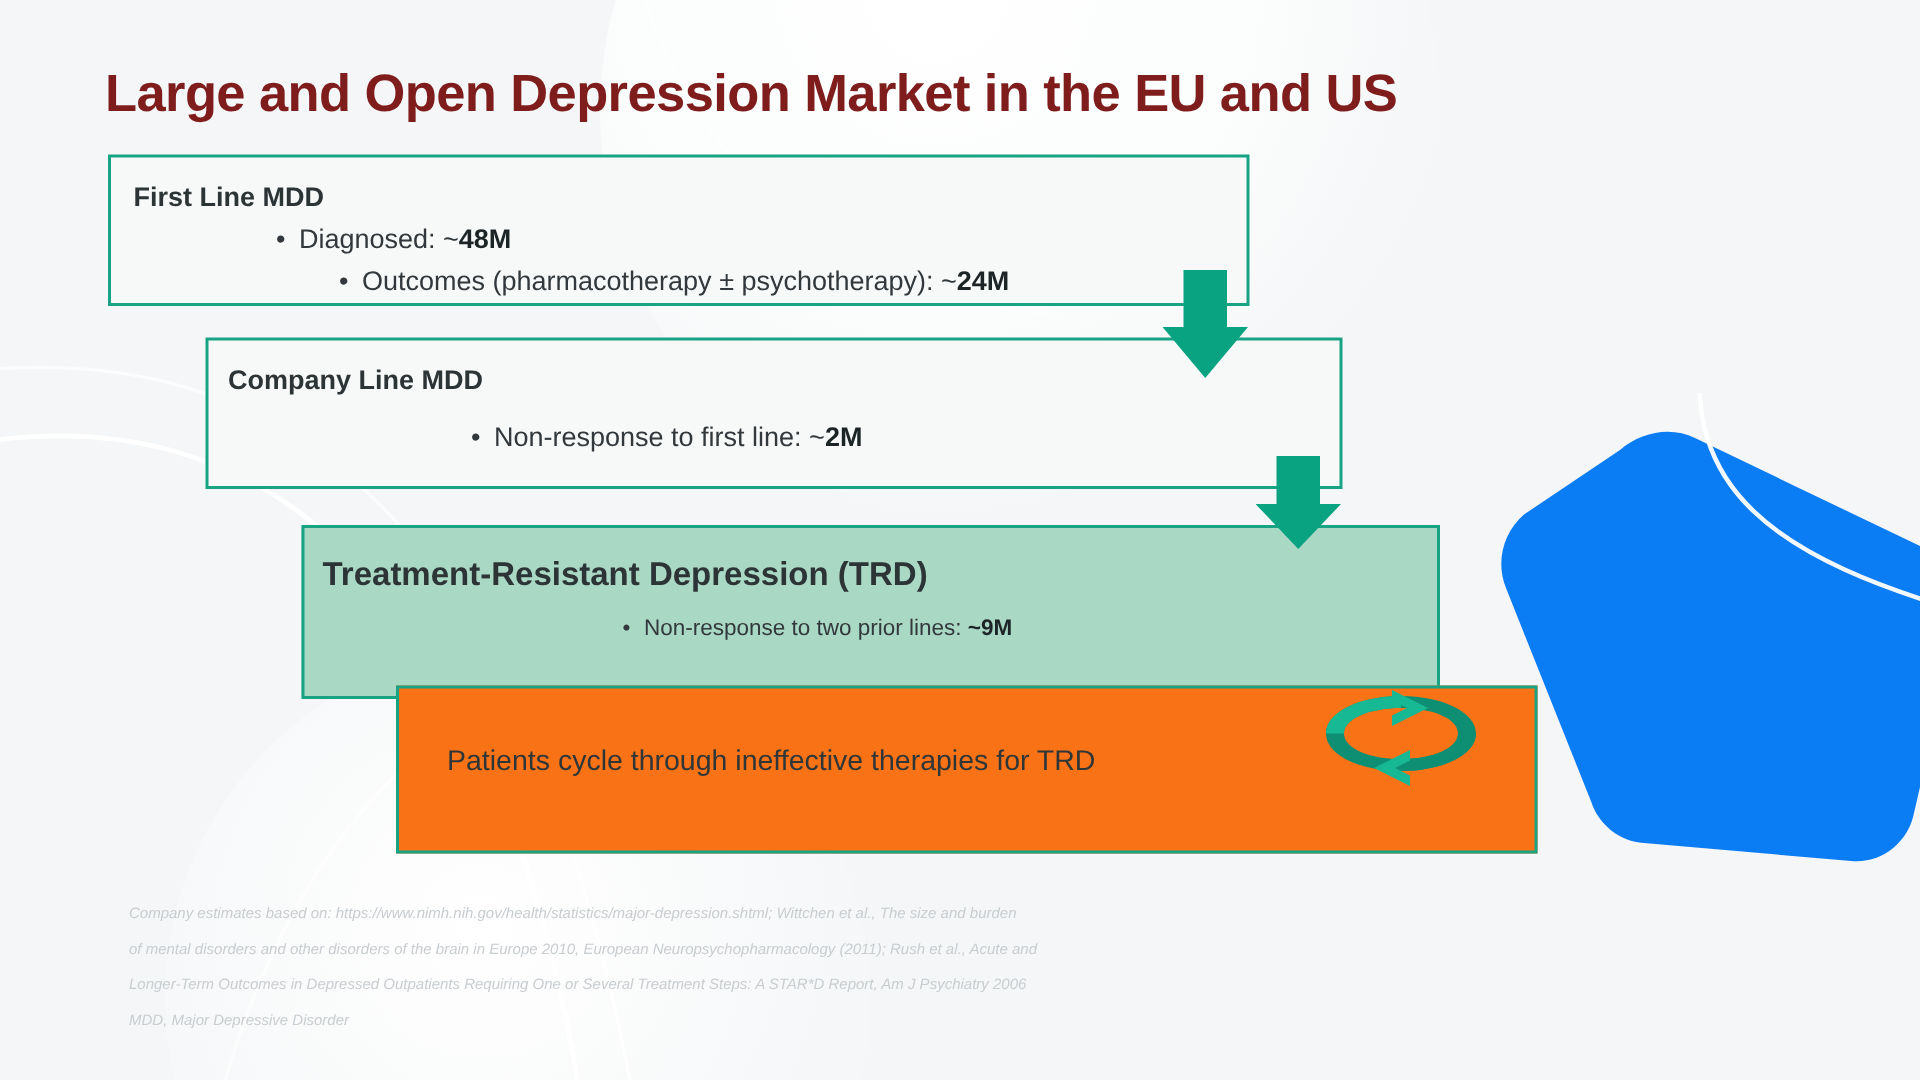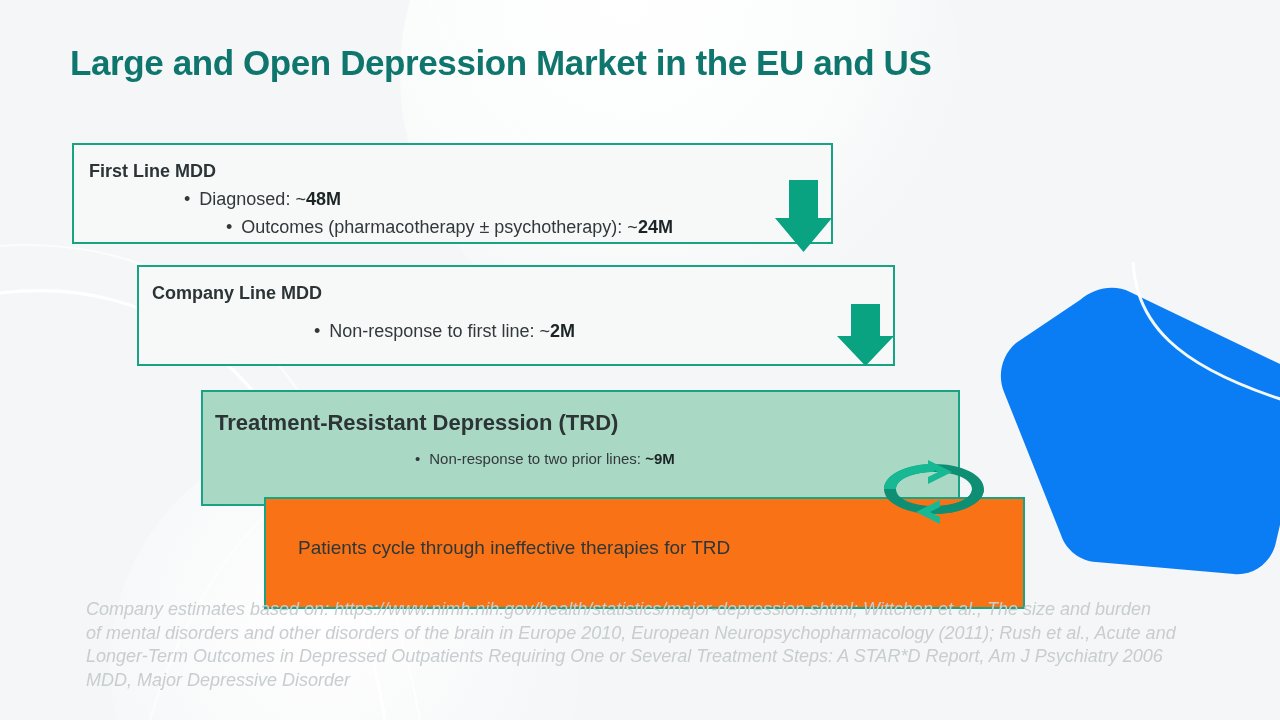--- a/index.html
+++ b/index.html
@@ -57,30 +57,29 @@
     inset: 0;
     z-index: 3;
   }
 
   #page-title {
     position: absolute;
     left: 70px;
     top: 43px;
     font-size: 35px;
     font-weight: bold;
-    color: #0f766e;
+    color: #7f1d1d;
     letter-spacing: -0.4px;
     white-space: nowrap;
   }
 
   
   .flow-box {
     position: absolute;
     border: 2px solid #18a383;
-    margin-top: 40px;
   }
 
   #box-first-line  { left: 72px;  top: 103px; width: 761px; height: 101px; background: #f7f9f9; }
   #box-second-line { left: 137px; top: 225px; width: 758px; height: 101px; background: #f7f9f9; }
   #box-trd         { left: 201px; top: 350px; width: 759px; height: 116px; background: #a9d8c5; }
   #box-cycle       { left: 264px; top: 457px; width: 761px; height: 112px; background: #f97316; }
 
   .box-heading {
     position: absolute;
     font-size: 18px;
@@ -131,21 +130,21 @@
     height: 68px;
     z-index: 5;
   }
 
   
   #footnote {
     position: absolute;
     left: 86px;
     top: 598px;
     width: 1115px;
-    font-size: 18px;
+    font-size: 10px;
     font-style: italic;
     line-height: 23.5px;
     color: #c8cdd0;
     font-family: "Liberation Sans", sans-serif;
   }
   #footnote div { white-space: nowrap; }
 </style>
 </head>
 <body>
 

